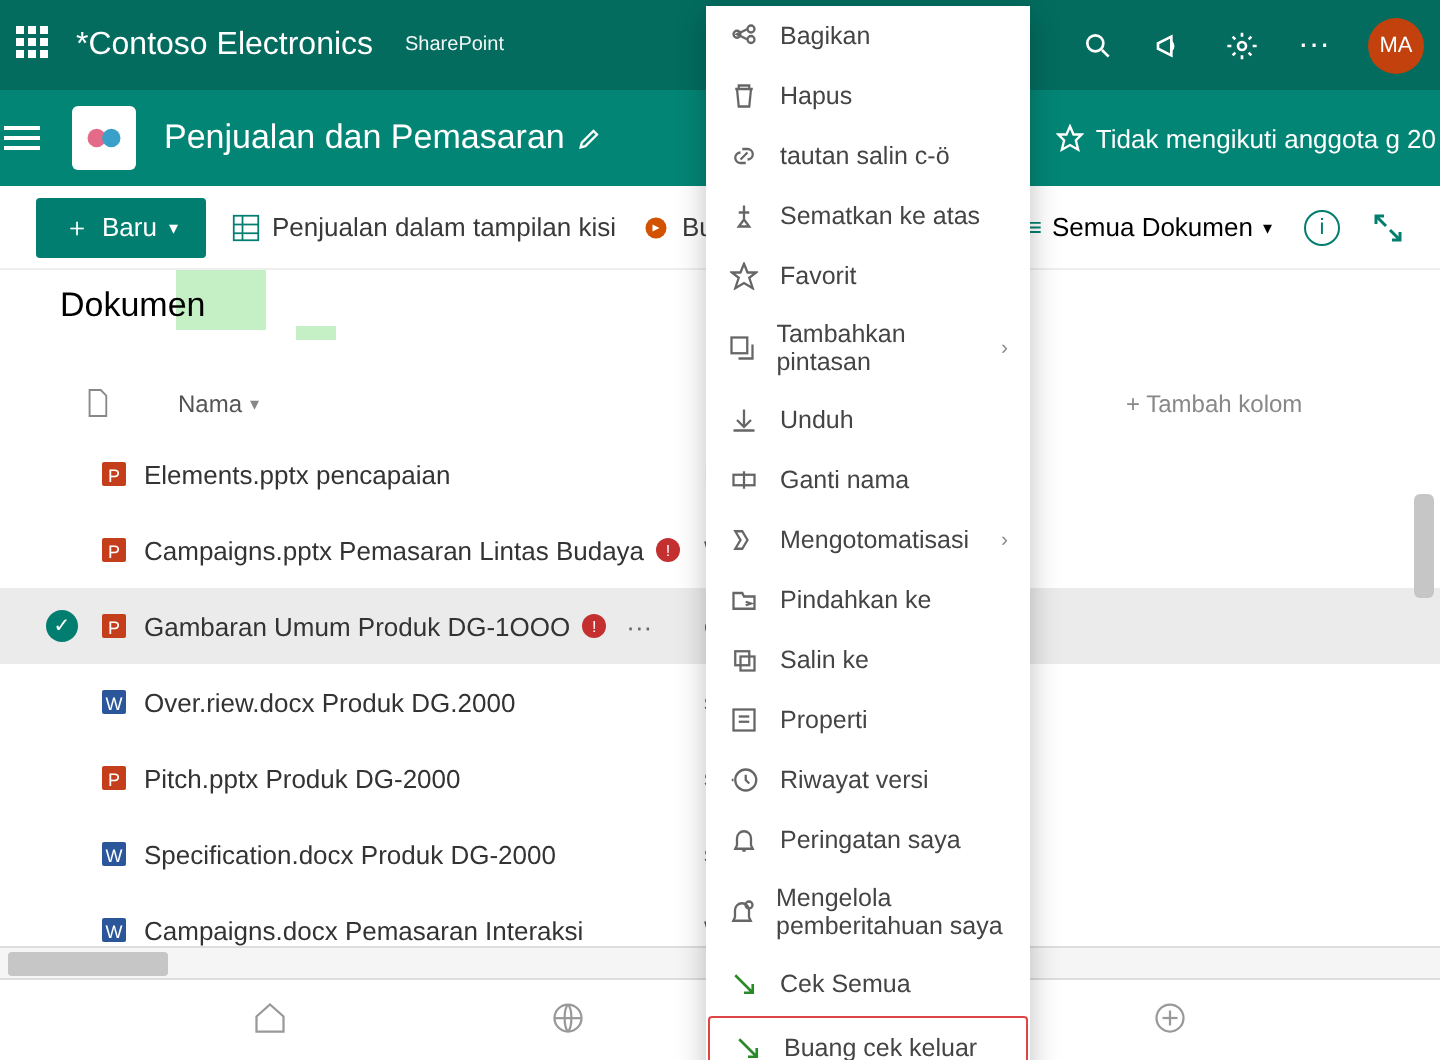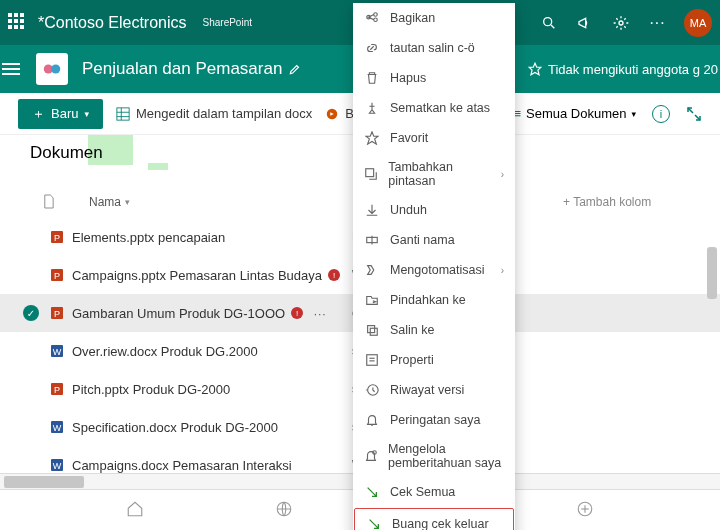--- a/index.html
+++ b/index.html
@@ -127,21 +127,21 @@
   </div>
   <div class="cmd-item">
     <span class="ic">
         <svg viewBox="0 0 16 16" width="14" height="14" fill="none" stroke="#027e70">
           <rect x="1" y="1" width="14" height="14"></rect>
           <line x1="1" y1="6" x2="15" y2="6"></line>
           <line x1="1" y1="11" x2="15" y2="11"></line>
           <line x1="6" y1="1" x2="6" y2="15"></line>
         </svg>
       </span>
-    <span>Mengedit dalam tampilan docx</span>
+    <span>Penjualan dalam tampilan kisi</span>
   </div>
   <div class="cmd-item">
     <span class="ic">
         <svg viewBox="0 0 16 16" width="14" height="14">
           <circle cx="8" cy="8" r="6" fill="#d35200"></circle>
           <path d="M6 6l4 2-4 2z" fill="#fff"></path>
         </svg>
       </span>
     <span>Buka</span>
   </div>
@@ -305,32 +305,32 @@
       <span class="mic">
         <svg width="14" height="14" viewBox="0 0 16 16" fill="none" stroke="#666" stroke-width="1.3">
           <path d="M10 4l-6 3 6 3M10 4a2 2 0 104 0 2 2 0 00-4 0zM10 10a2 2 0 104 0 2 2 0 00-4 0zM2 7a2 2 0 104 0 2 2 0 00-4 0z"></path>
         </svg>
       </span>
       <span>Bagikan</span>
     </div>
   <div class="mi">
       <span class="mic">
         <svg width="14" height="14" viewBox="0 0 16 16" fill="none" stroke="#666" stroke-width="1.3">
+          <path d="M3 4h10M5 4V2h6v2M4 4l1 10h6l1-10"></path>
+        </svg>
+      </span>
+      <span>Hapus</span>
+    </div>
+  <div class="mi">
+      <span class="mic">
+        <svg width="14" height="14" viewBox="0 0 16 16" fill="none" stroke="#666" stroke-width="1.3">
           <path d="M6 10l4-4M7 4h3a3 3 0 010 6M9 12H6a3 3 0 010-6"></path>
         </svg>
       </span>
       <span>tautan salin c-ö</span>
-    </div>
-  <div class="mi">
-      <span class="mic">
-        <svg width="14" height="14" viewBox="0 0 16 16" fill="none" stroke="#666" stroke-width="1.3">
-          <path d="M3 4h10M5 4V2h6v2M4 4l1 10h6l1-10"></path>
-        </svg>
-      </span>
-      <span>Hapus</span>
     </div>
   <div class="mi">
       <span class="mic">
         <svg width="14" height="14" viewBox="0 0 16 16" fill="none" stroke="#666" stroke-width="1.3">
           <path d="M8 2v8M5 6h6M8 10l-3 4h6z"></path>
         </svg>
       </span>
       <span>Sematkan ke atas</span>
     </div>
   <div class="mi">

